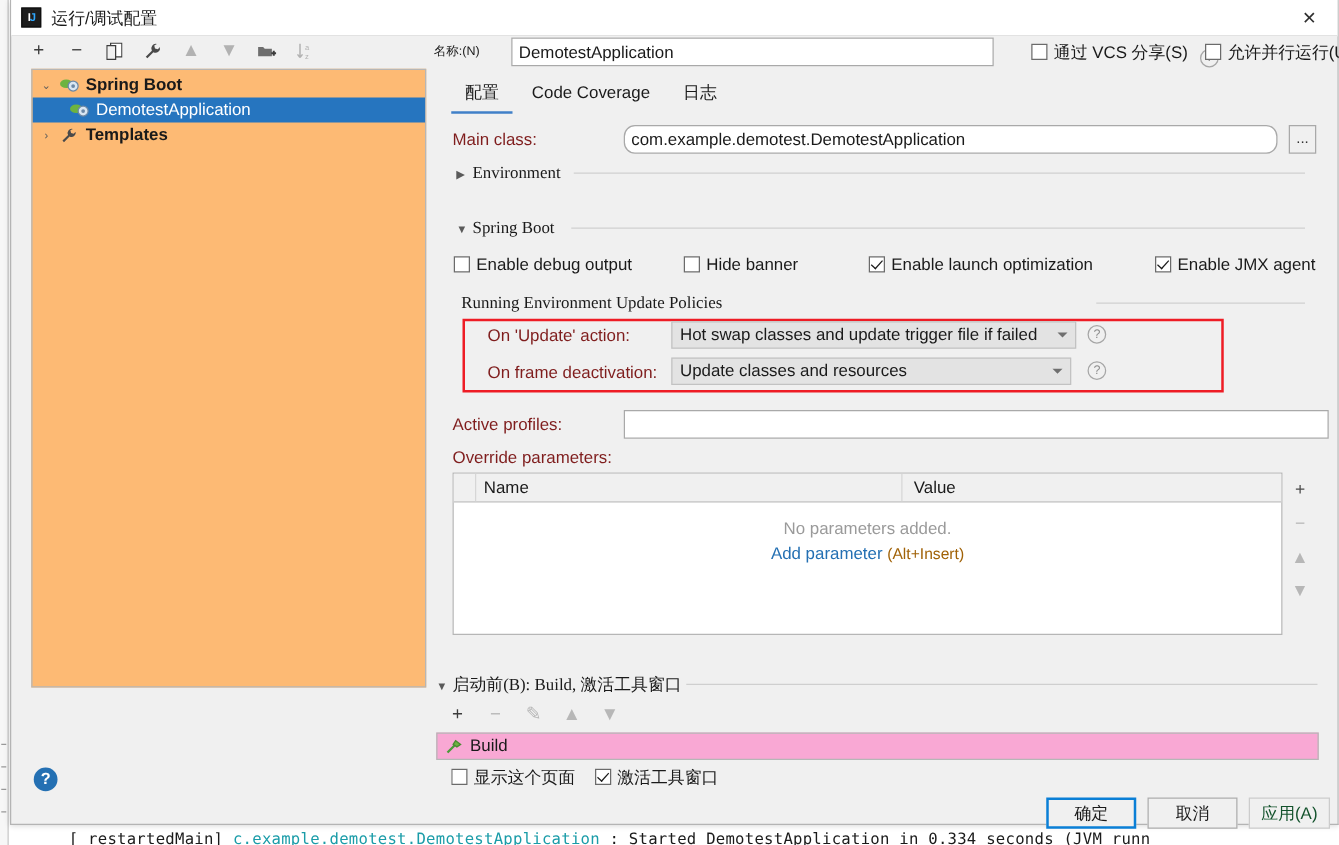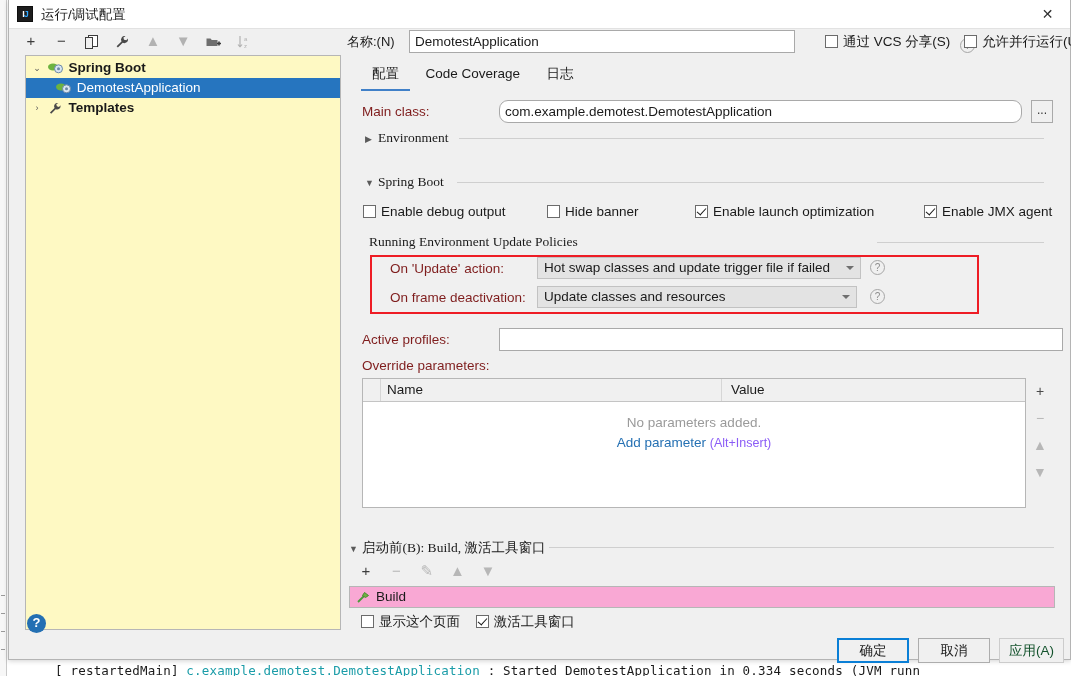--- a/index.html
+++ b/index.html
@@ -91,22 +91,22 @@
     text-align: center; line-height: 22px;
     vertical-align: top;
     color: #3c3c3c;
     font-size: 15px;
   }
   .tb-btn svg { vertical-align: middle; }
   .tb-btn.dim { color: #b2b2b2; }
 
   .tree-panel {
     position: absolute; left: 16px; top: 55px;
-    width: 316px; height: 575px;
-    background: #fef9c3;
+    width: 316px; height: 495px;
+    background: #fdba74;
     border: 1px solid #b6b6b6;
     overflow: hidden;
   }
   .tree-row {
     position: relative;
     height: 20px;
     line-height: 20px;
     font-size: 13.5px;
     color: #1a1a1a;
     white-space: nowrap;
@@ -122,21 +122,21 @@
     position: relative;
   }
   .tree-row .label-bold { font-weight: bold; }
   .tree-row.indent { padding-left: 30px; }
 
   
   .name-row {
     position: absolute; left: 338px; top: 30px;
     height: 24px;
   }
-  .name-label { font-size: 13px; color: #1a1a1a; line-height: 24px; margin-top: 32px; }
+  .name-label { font-size: 10px; color: #1a1a1a; line-height: 24px; margin-top: 32px; }
   .name-input {
     position: absolute; left: 400px; top: 30px;
     width: 386px; height: 23px;
     border: 1px solid #a9a9a9;
     background: #ffffff;
     font-size: 13.5px; color: #1a1a1a;
     padding: 0 5px;
     font-family: "Liberation Sans", sans-serif;
   }
   .hdr-check {
@@ -273,21 +273,21 @@
   .params-head .col-value { position: absolute; left: 368px; top: 3px; }
   .params-head .col-sep-1 { position: absolute; left: 17px; top: 0; width: 1px; height: 22px; background: #d6d6d6; }
   .params-head .col-sep-2 { position: absolute; left: 358px; top: 0; width: 1px; height: 22px; background: #d6d6d6; }
   .params-empty {
     position: absolute; left: 0; right: 0; top: 36px;
     text-align: center;
   }
   .params-empty .l1 { font-size: 13.5px; color: #9a9a9a; }
   .params-empty .l2 { font-size: 13.5px; margin-top: 5px; }
   .params-empty .l2 a { color: #2470b3; text-decoration: none; }
-  .params-empty .l2 .hint { color: #8b5cf6; font-size: 12.5px; }
+  .params-empty .l2 .hint { color: #a16207; font-size: 12.5px; }
 
   .side-buttons {
     position: absolute;
     width: 18px;
     text-align: center;
   }
   .side-buttons div {
     height: 27px; line-height: 27px;
     font-size: 14px; color: #4a4a4a;
   }

